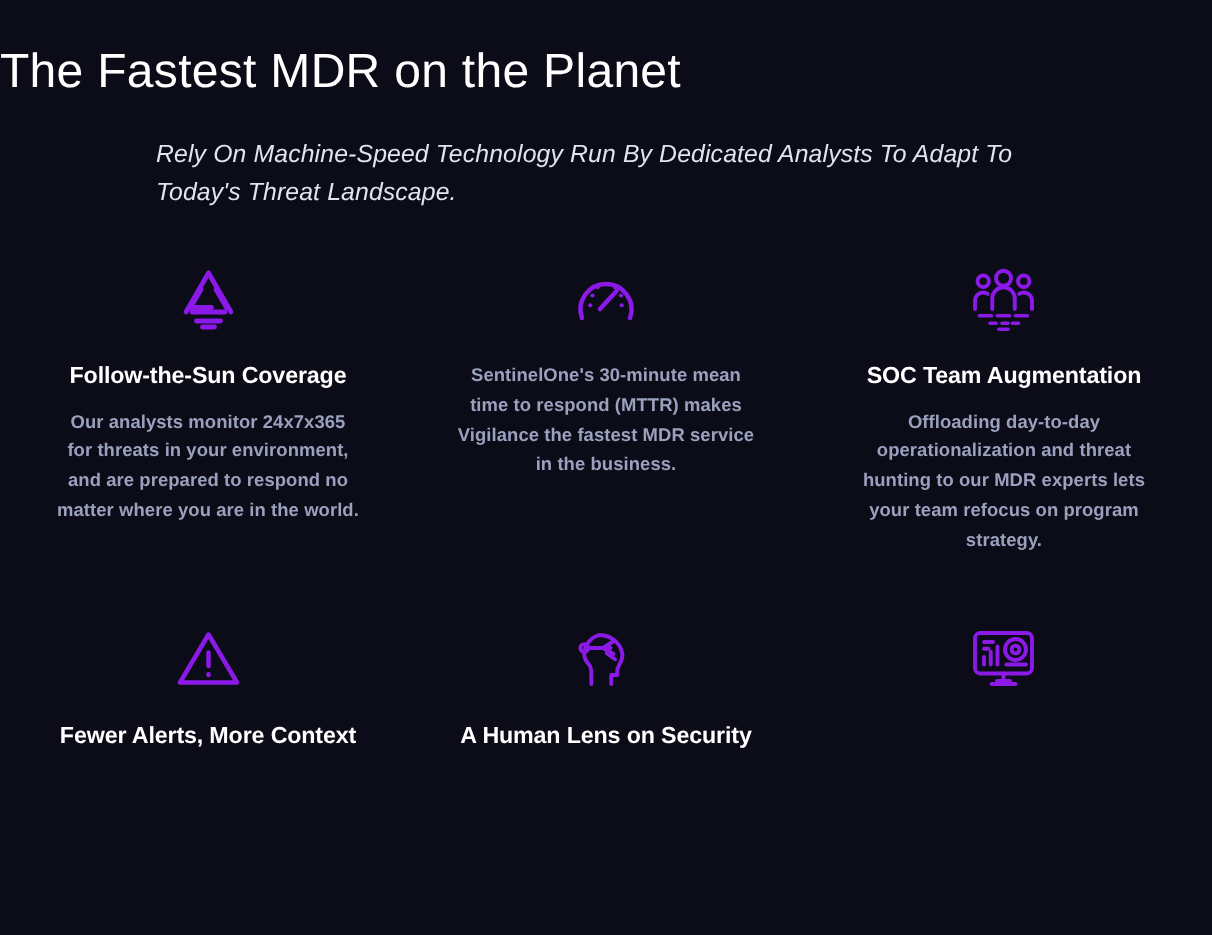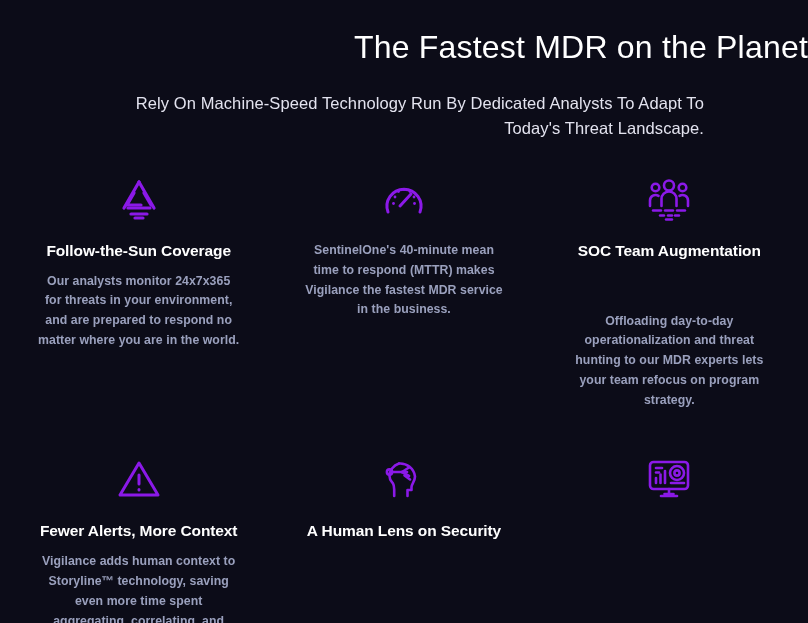--- a/index.html
+++ b/index.html
@@ -9,37 +9,38 @@
     font-family: "Liberation Sans", sans-serif;
     overflow: hidden;
   }
   #page {
     position: relative;
     width: 808px; height: 623px;
     background: #0c0c18;
   }
   .hero {
     padding-top: 26px;
-    text-align: right;
+    text-align: left;
   }
   .hero-title {
     font-size: 32px;
     font-weight: 400;
     letter-spacing: 0.2px;
     color: #ffffff;
     line-height: 1.35;
   }
   .hero-sub {
     margin: 22px auto 16px auto;
     width: 600px;
     font-size: 16.5px;
     font-weight: 400;
     color: #e3e3ef;
     line-height: 1.5;
     letter-spacing: 0.1px;
+    font-style: italic;
   }
   .grid {
     margin-top: 30px;
     padding: 0 26px;
     display: grid;
     grid-template-columns: repeat(3, 1fr);
     grid-row-gap: 24px;
     grid-column-gap: 10px;
     gap: 40px;
   }
@@ -69,21 +70,21 @@
   }
   .card-body {
     font-size: 12.3px;
     font-weight: 700;
     color: #9aa0bd;
     line-height: 1.62;
     max-width: 202px;
     letter-spacing: 0.05px;
   }
   .card.wide .card-title { max-width: 230px; }
-  .card.wide .card-body { max-width: 206px; margin-top: 40px; }
+  .card.wide .card-body { max-width: 206px; }
 </style>
 </head>
 <body>
 
 <div id="page">
 
   <div class="hero">
     <h1 class="hero-title">The Fastest MDR on the Planet</h1>
     <p class="hero-sub">Rely On Machine-Speed Technology Run By Dedicated Analysts To Adapt To Today's Threat Landscape.</p>
   </div>
@@ -119,21 +120,21 @@
             <circle cx="15" cy="21" r="1.4"></circle>
             <circle cx="18.5" cy="15.5" r="1.4"></circle>
             <circle cx="24" cy="13.5" r="1.4"></circle>
             <circle cx="30" cy="15.5" r="1.4"></circle>
             <circle cx="13.5" cy="27.5" r="1.4"></circle>
             <circle cx="34" cy="21" r="1.4"></circle>
             <circle cx="34.5" cy="27.5" r="1.4"></circle>
           </g>
         </svg>
       </div>
-      <div class="card-body">SentinelOne's 40-minute mean time to respond (MTTR) makes Vigilance the fastest MDR service in the business.</div>
+      <div class="card-body">SentinelOne's 30-minute mean time to respond (MTTR) makes Vigilance the fastest MDR service in the business.</div>
     </div>
 
     <div class="card wide">
       <div class="card-icon">
         <svg width="50" height="46" viewBox="0 0 50 46">
           <g fill="none" stroke="#8b19e8" stroke-width="2.6" stroke-linecap="round">
             <circle cx="25" cy="9.5" r="5"></circle>
             <circle cx="11.5" cy="11.5" r="3.8"></circle>
             <circle cx="38.5" cy="11.5" r="3.8"></circle>
             <path d="M17.5 30 V23 a7.5 7.5 0 0 1 15 0 V30"></path>
@@ -157,21 +158,20 @@
       <div class="card-icon">
         <svg width="48" height="46" viewBox="0 0 48 46">
           <g fill="none" stroke="#8b19e8" stroke-width="3" stroke-linecap="round" stroke-linejoin="round">
             <path d="M24 7 L43 39 L5 39 Z"></path>
             <path d="M24 19 V28"></path>
             <path d="M24 33.5 V34"></path>
           </g>
         </svg>
       </div>
       <div class="card-title">Fewer Alerts, More Context</div>
-      <div class="card-body">Vigilance adds human context to Storyline™ technology, saving even more time spent aggregating, correlating, and contextualizing alerts.</div>
     </div>
 
     <div class="card">
       <div class="card-icon">
         <svg width="48" height="46" viewBox="0 0 48 46">
           <g fill="none" stroke="#8b19e8" stroke-width="2.6" stroke-linecap="round" stroke-linejoin="round">
             <path d="M19 7.5 a15 15 0 0 1 16 13 c0 5 -3.5 7.5 -3.5 10.5 V34 h-4 v6"></path>
             <path d="M19 7.5 a13.5 13.5 0 0 0 -9.5 12.5 c0 4.5 2.5 6 3.5 7.5 c1.2 1.8 1.2 4 1.2 6 V40"></path>
             <path d="M12 16 L22 16"></path>
             <path d="M22 16 L29 11.5"></path>

